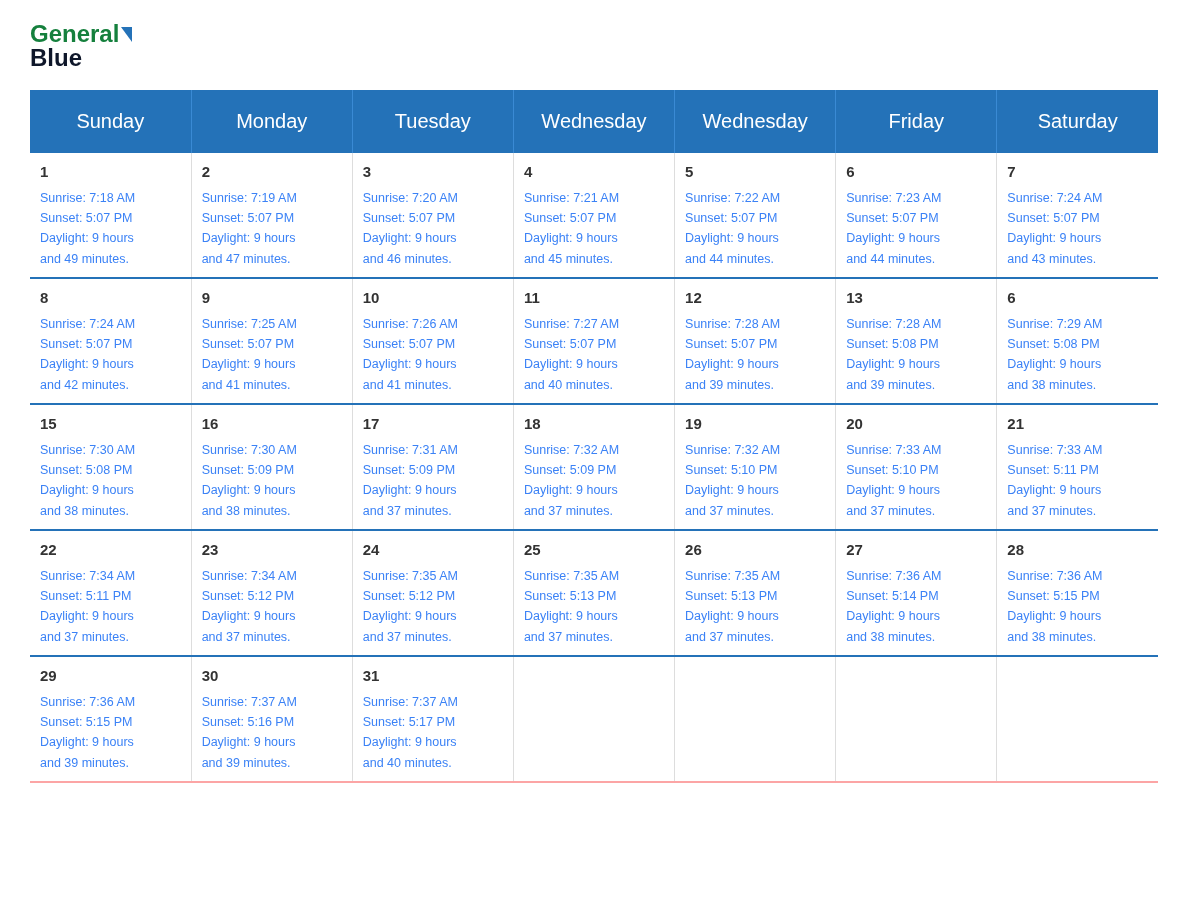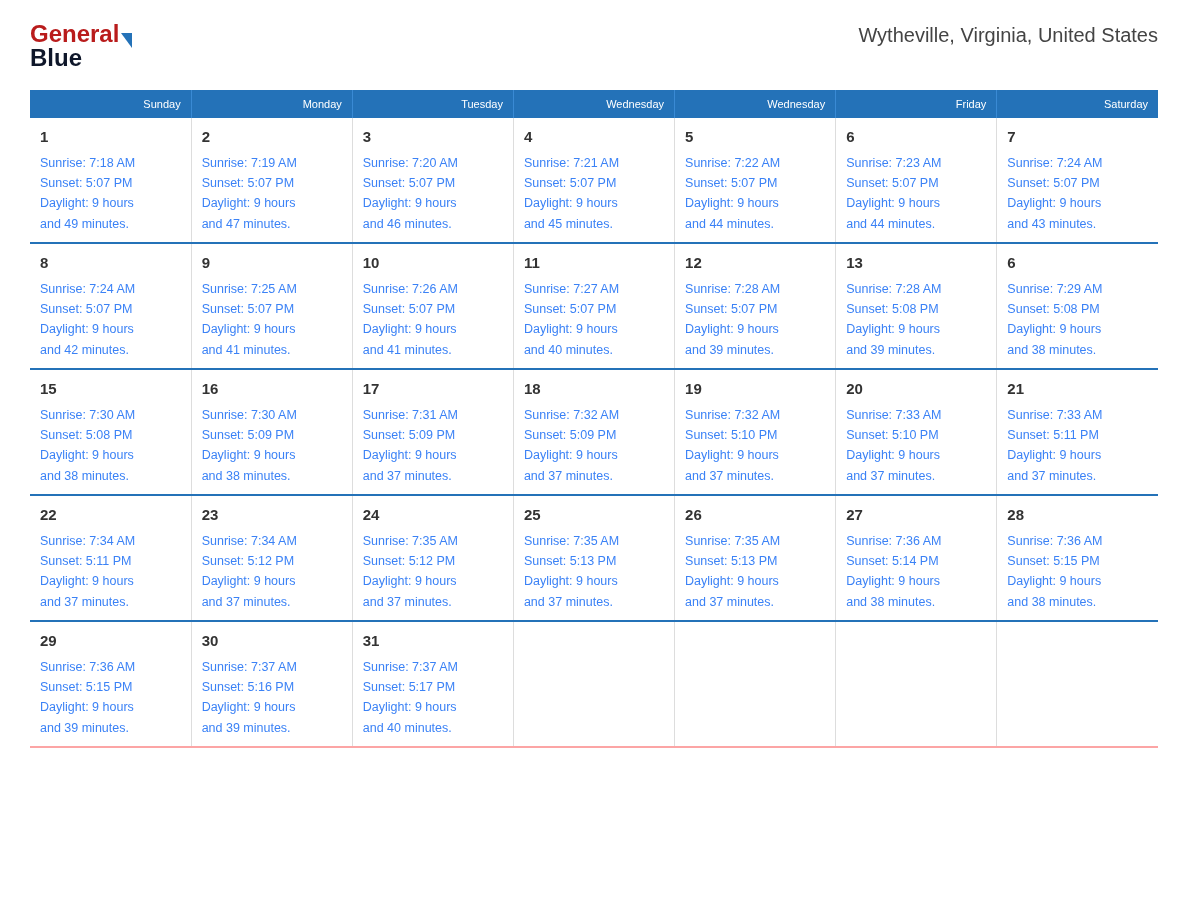--- a/index.html
+++ b/index.html
@@ -16,24 +16,24 @@
       align-items: flex-start;
       margin-bottom: 18px;
     }
     .logo {
       display: flex;
       flex-direction: column;
       align-items: flex-start;
     }
     .logo-line1 {
       display: flex;
-      align-items: flex-end;
+      align-items: center;
       font-size: 24px;
       font-weight: bold;
-      color: #b91c1c;
+      color: #15803d;
     }
     .logo-line2 {
       font-size: 24px;
       font-weight: bold;
       color: #0f172a;
       margin-top: -4px;
     }
     .title-block {
       text-align: right;
     }
@@ -52,24 +52,24 @@
     table {
       width: 100%;
       border-collapse: collapse;
       table-layout: fixed;
     }
     thead tr {
       background: #2472b8;
     }
     thead th {
       color: #fff;
-      font-size: 11px;
+      font-size: 20px;
       font-weight: normal;
-      padding: 8px 10px;
-      text-align: right;
+      padding: 20px 10px;
+      text-align: center;
       border-right: 1px solid #3a8ad4;
     }
     thead th:last-child {
       border-right: none;
     }
     tbody tr {
       border-bottom: 2px solid #2472b8;
     }
     tbody td {
       vertical-align: top;
@@ -106,21 +106,20 @@
 
 <div class="header">
   <div class="logo">
     <div class="logo-line1">
       <span>General</span>
         <span style="display:inline-block;width:0;height:0;border-left:11px solid transparent;border-top:15px solid #2472b8;margin-left:2px;"></span>
     </div>
     <div class="logo-line2">Blue</div>
   </div>
   <div class="title-block">
-    <div class="subtitle">Wytheville, Virginia, United States</div>
   </div>
 </div>
 
 <table>
   <thead>
     <tr>
     <th>Sunday</th>
         <th>Monday</th>
         <th>Tuesday</th>
         <th>Wednesday</th>

